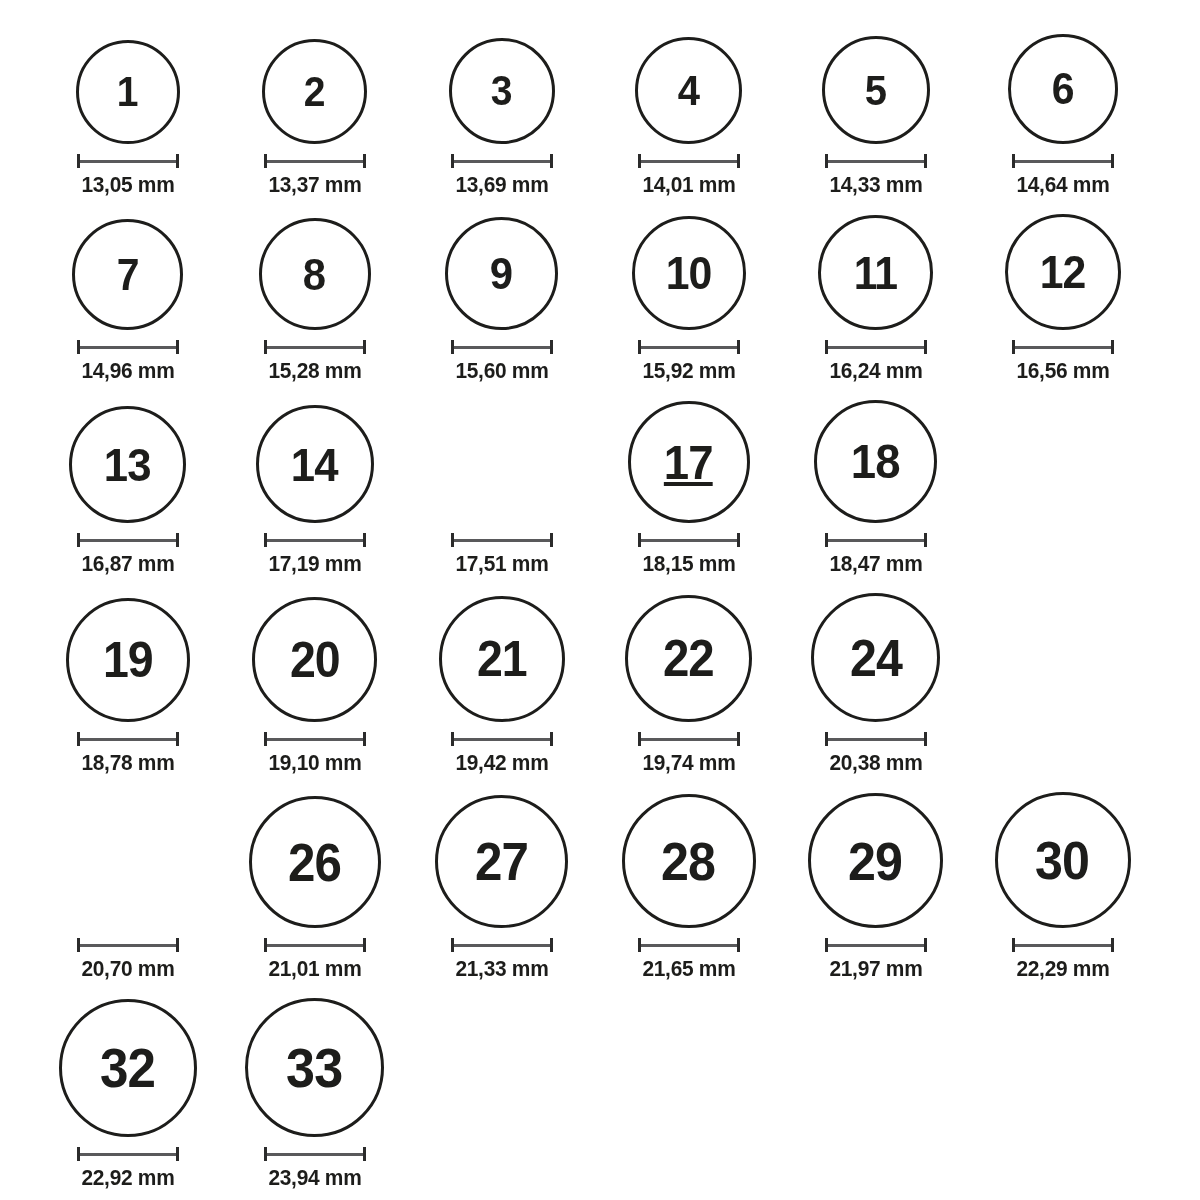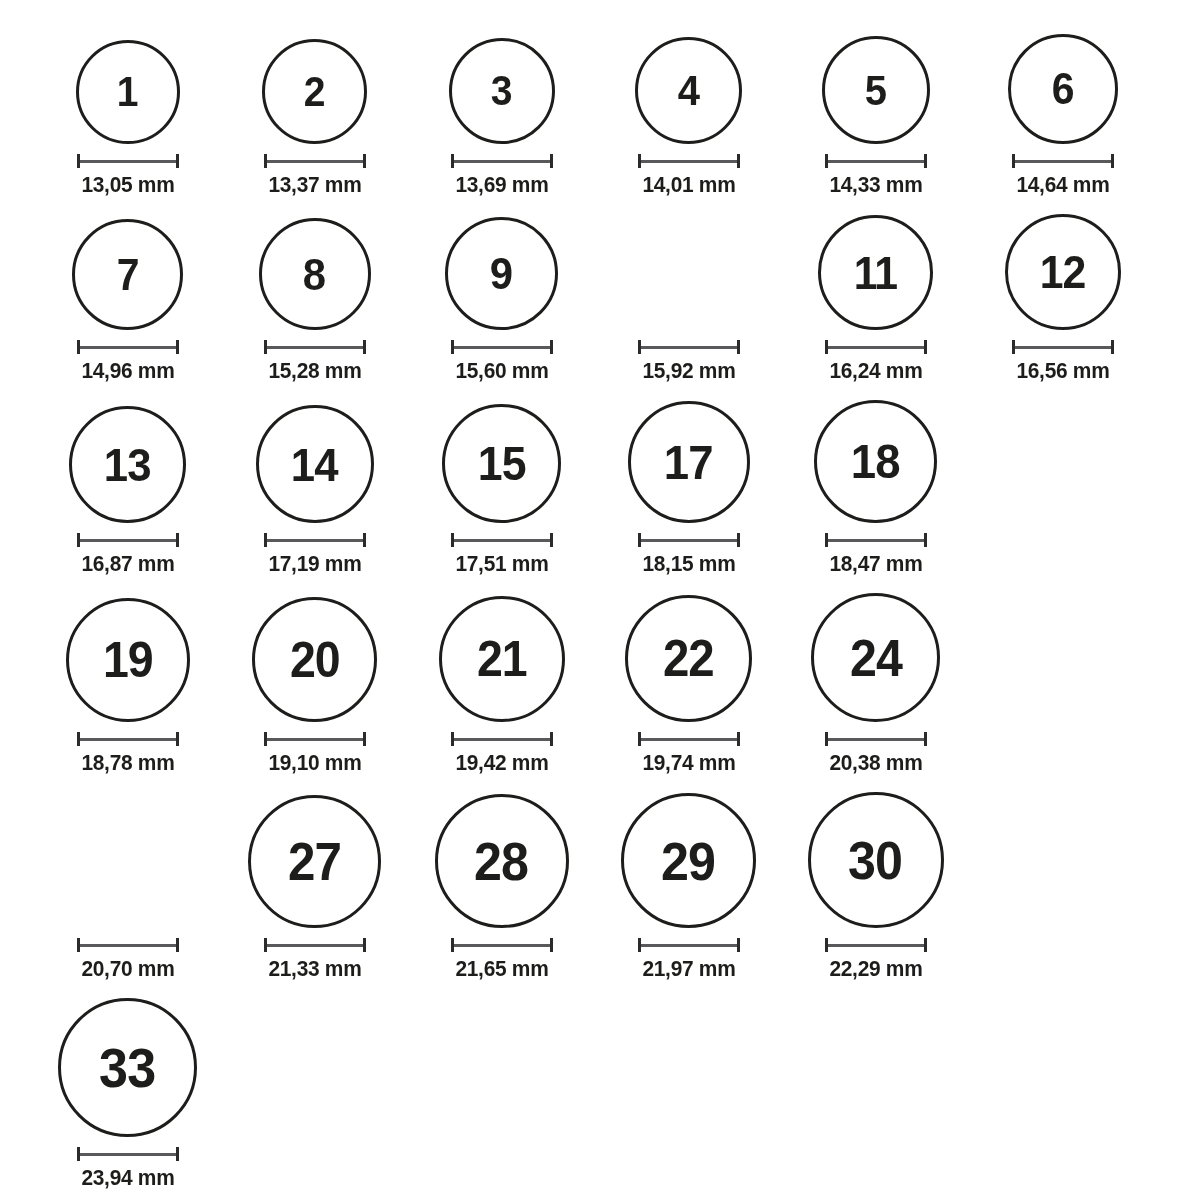--- a/index.html
+++ b/index.html
@@ -169,20 +169,23 @@
           <span class="num" style="font-size: 45px;">9</span>
         </div>
         <div class="measure">
           <i class="tick"></i>
           <i class="bar"></i>
           <i class="tick"></i>
         </div>
         <div class="dia">15,60 mm</div>
       </div>
       <div class="cell">
+        <div class="circle" style="width: 114px; height: 114px;">
+          <span class="num" style="font-size: 46px;">10</span>
+        </div>
         <div class="measure">
           <i class="tick"></i>
           <i class="bar"></i>
           <i class="tick"></i>
         </div>
         <div class="dia">15,92 mm</div>
       </div>
       <div class="cell">
         <div class="circle" style="width: 115px; height: 115px;">
           <span class="num" style="font-size: 46px;">11</span>
@@ -223,32 +226,29 @@
           <span class="num" style="font-size: 47px;">14</span>
         </div>
         <div class="measure">
           <i class="tick"></i>
           <i class="bar"></i>
           <i class="tick"></i>
         </div>
         <div class="dia">17,19 mm</div>
       </div>
       <div class="cell">
-        <div class="circle" style="width: 119px; height: 119px;">
-          <span class="num" style="font-size: 48px;">15</span>
-        </div>
         <div class="measure">
           <i class="tick"></i>
           <i class="bar"></i>
           <i class="tick"></i>
         </div>
         <div class="dia">17,51 mm</div>
       </div>
       <div class="cell">
-        <div class="circle" style="width: 122px; height: 122px;">
+        <div class="circle" style="width: 122px; height: 122px; text-decoration: underline;">
           <span class="num" style="font-size: 49px;">17</span>
         </div>
         <div class="measure">
           <i class="tick"></i>
           <i class="bar"></i>
           <i class="tick"></i>
         </div>
         <div class="dia">18,15 mm</div>
       </div>
       <div class="cell">
@@ -323,20 +323,31 @@
     <div class="row">
       <div class="cell">
         <div class="measure">
           <i class="tick"></i>
           <i class="bar"></i>
           <i class="tick"></i>
         </div>
         <div class="dia">20,70 mm</div>
       </div>
       <div class="cell">
+        <div class="circle" style="width: 132px; height: 132px;">
+          <span class="num" style="font-size: 53px;">26</span>
+        </div>
+        <div class="measure">
+          <i class="tick"></i>
+          <i class="bar"></i>
+          <i class="tick"></i>
+        </div>
+        <div class="dia">21,01 mm</div>
+      </div>
+      <div class="cell">
         <div class="circle" style="width: 133px; height: 133px;">
           <span class="num" style="font-size: 53px;">27</span>
         </div>
         <div class="measure">
           <i class="tick"></i>
           <i class="bar"></i>
           <i class="tick"></i>
         </div>
         <div class="dia">21,33 mm</div>
       </div>
@@ -368,20 +379,31 @@
         </div>
         <div class="measure">
           <i class="tick"></i>
           <i class="bar"></i>
           <i class="tick"></i>
         </div>
         <div class="dia">22,29 mm</div>
       </div>
     </div>
     <div class="row">
+      <div class="cell">
+        <div class="circle" style="width: 138px; height: 138px;">
+          <span class="num" style="font-size: 55px;">32</span>
+        </div>
+        <div class="measure">
+          <i class="tick"></i>
+          <i class="bar"></i>
+          <i class="tick"></i>
+        </div>
+        <div class="dia">22,92 mm</div>
+      </div>
       <div class="cell">
         <div class="circle" style="width: 139px; height: 139px;">
           <span class="num" style="font-size: 56px;">33</span>
         </div>
         <div class="measure">
           <i class="tick"></i>
           <i class="bar"></i>
           <i class="tick"></i>
         </div>
         <div class="dia">23,94 mm</div>

